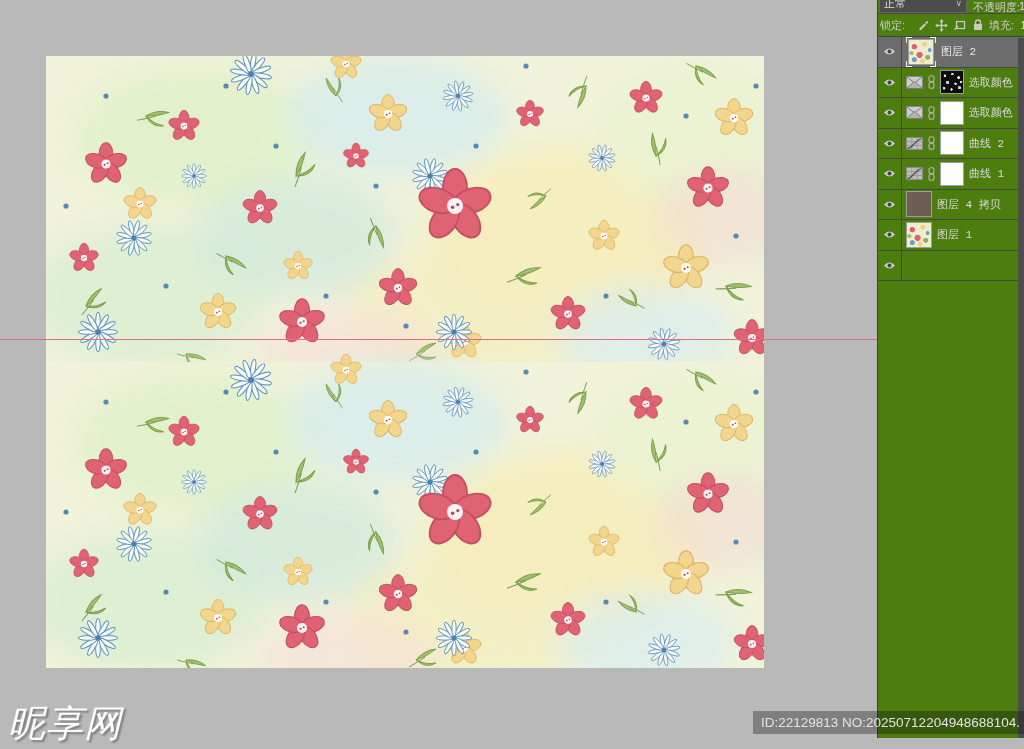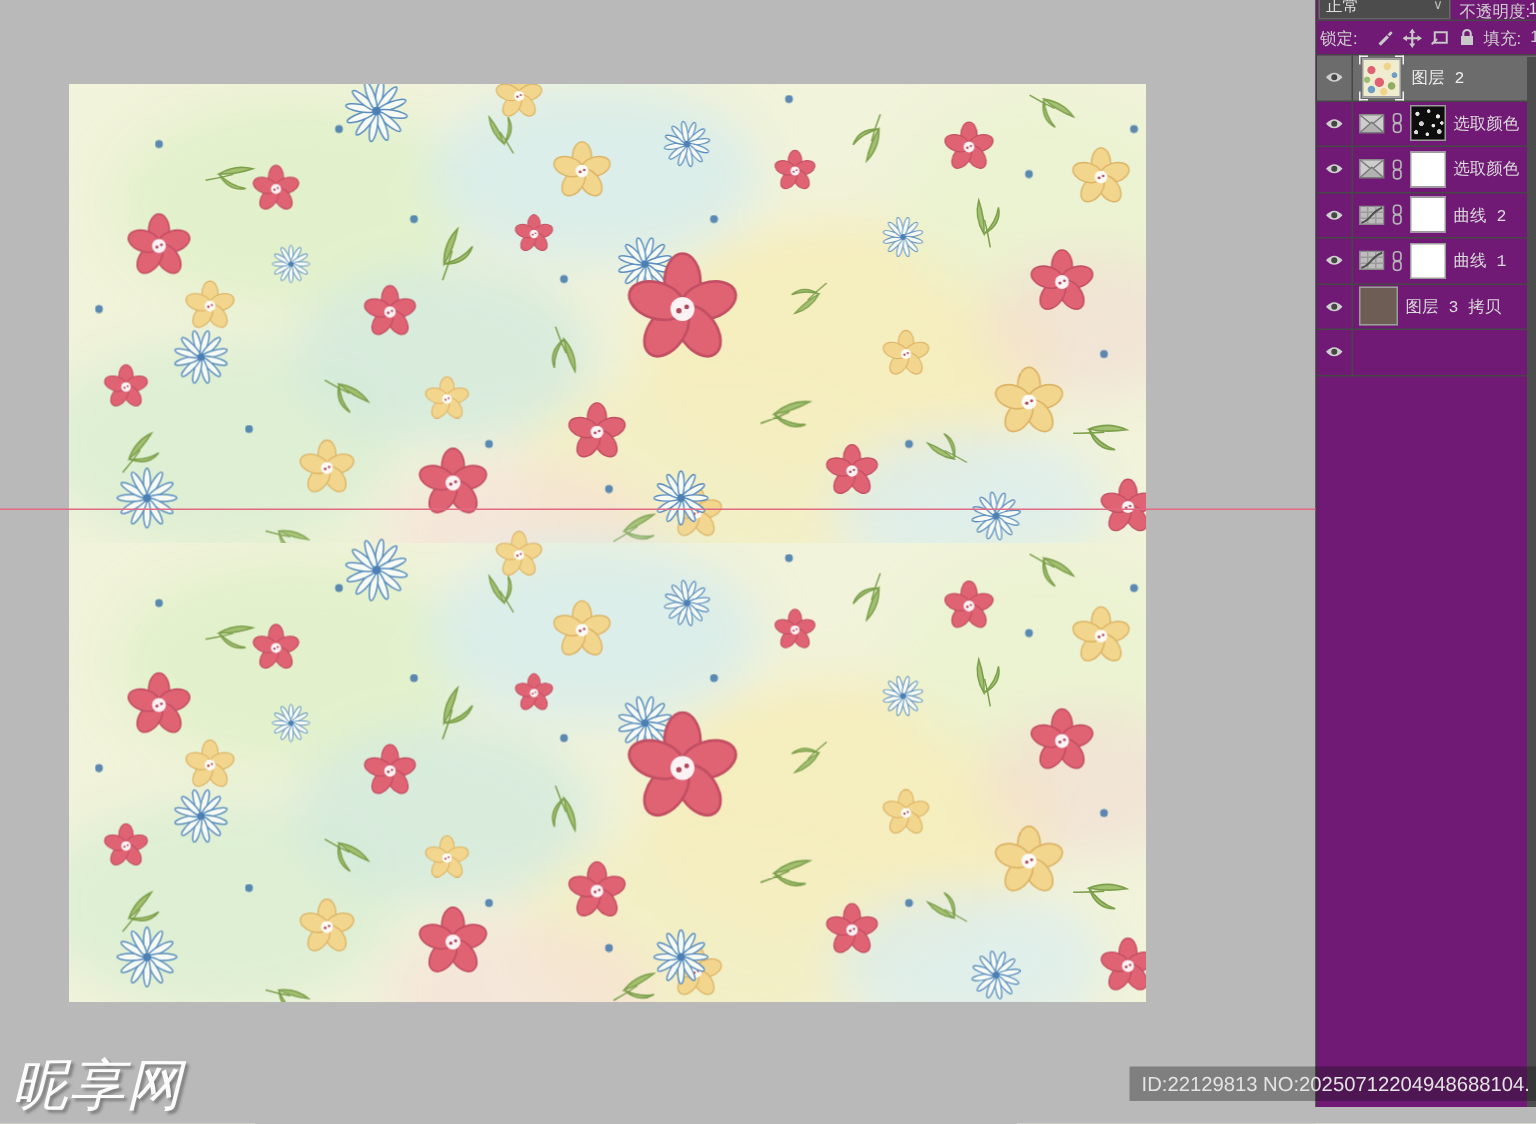--- a/index.html
+++ b/index.html
@@ -24,21 +24,21 @@
              text-shadow:2px 2px 2px rgba(110,110,110,.8); }
 
   
   .id-bar { position:absolute; left:753px; right:0; top:711px; height:23px; z-index:8;
             background:rgba(15,15,15,.34); display:flex; align-items:center; padding:0 5px 0 8px; }
   .id-text { color:#e3e3e3; font-size:13.5px; white-space:nowrap; flex:1; }
   .folder-icon { flex:0 0 auto; margin-left:4px; }
 
   
   .layers-panel { position:absolute; left:877px; top:0; width:147px; height:738px;
-                  background:#701a75; border-left:1px solid #3e3e3e; color:#d6d6d6; font-size:11px; }
+                  background:#4d7c0f; border-left:1px solid #3e3e3e; color:#d6d6d6; font-size:11px; }
   .blend-row { height:14px; overflow:hidden; position:relative; border-bottom:1px solid #484848; }
   .blend-select { position:absolute; left:1px; top:-7px; width:88px; height:20px; background:#4c4c4c;
                   border:1px solid #666; display:flex; align-items:center; padding:0 4px; }
   .blend-select .lbl { flex:1; color:#dedede; }
   .chev { color:#bcbcbc; font-size:9px; }
   .opacity-label { position:absolute; left:95px; top:0; color:#cfcfcf; white-space:nowrap; }
   .opacity-val { position:absolute; left:141px; top:0; color:#dedede; }
 
   .lock-row { height:23px; display:flex; align-items:center; padding-left:2px; gap:6px;
               border-bottom:1px solid #434343; white-space:nowrap; }
@@ -437,24 +437,36 @@
 
     <div class="layer-row">
       <span class="eye-col">
         <svg width="13" height="9">
             <path d="M1 4.5 Q6.5 -1.5 12 4.5 Q6.5 10.5 1 4.5 Z" fill="#cfcfcf"></path>
             <circle cx="6.5" cy="4.5" r="2" fill="#464646"></circle>
           </svg>
       </span>
       <span class="row-content">
         <span class="thumb thumb-solid"></span>
-        <span class="layer-label">图层 3 拷贝</span>
-      </span>
-    </div>
-
+        <span class="layer-label">图层 4 拷贝</span>
+      </span>
+    </div>
+
+    <div class="layer-row">
+      <span class="eye-col">
+        <svg width="13" height="9">
+            <path d="M1 4.5 Q6.5 -1.5 12 4.5 Q6.5 10.5 1 4.5 Z" fill="#cfcfcf"></path>
+            <circle cx="6.5" cy="4.5" r="2" fill="#464646"></circle>
+          </svg>
+      </span>
+      <span class="row-content">
+        <span class="thumb thumb-floral"></span>
+        <span class="layer-label">图层 1</span>
+      </span>
+    </div>
 
     <div class="layer-row">
       <span class="eye-col">
         <svg width="13" height="9">
             <path d="M1 4.5 Q6.5 -1.5 12 4.5 Q6.5 10.5 1 4.5 Z" fill="#cfcfcf"></path>
             <circle cx="6.5" cy="4.5" r="2" fill="#464646"></circle>
           </svg>
       </span>
     </div>
 

